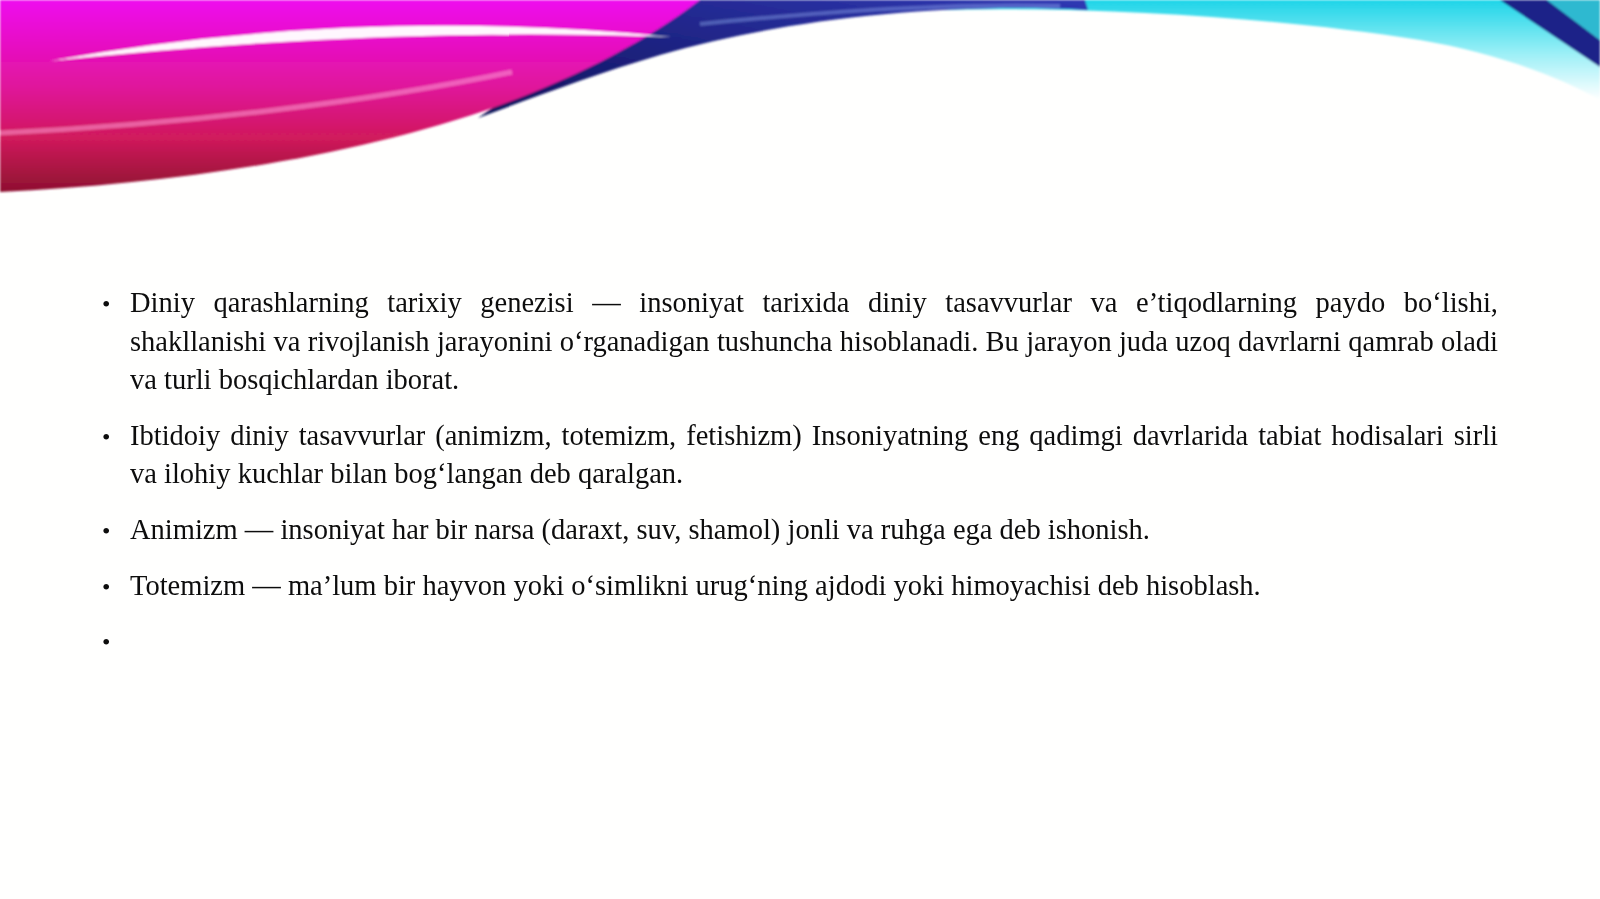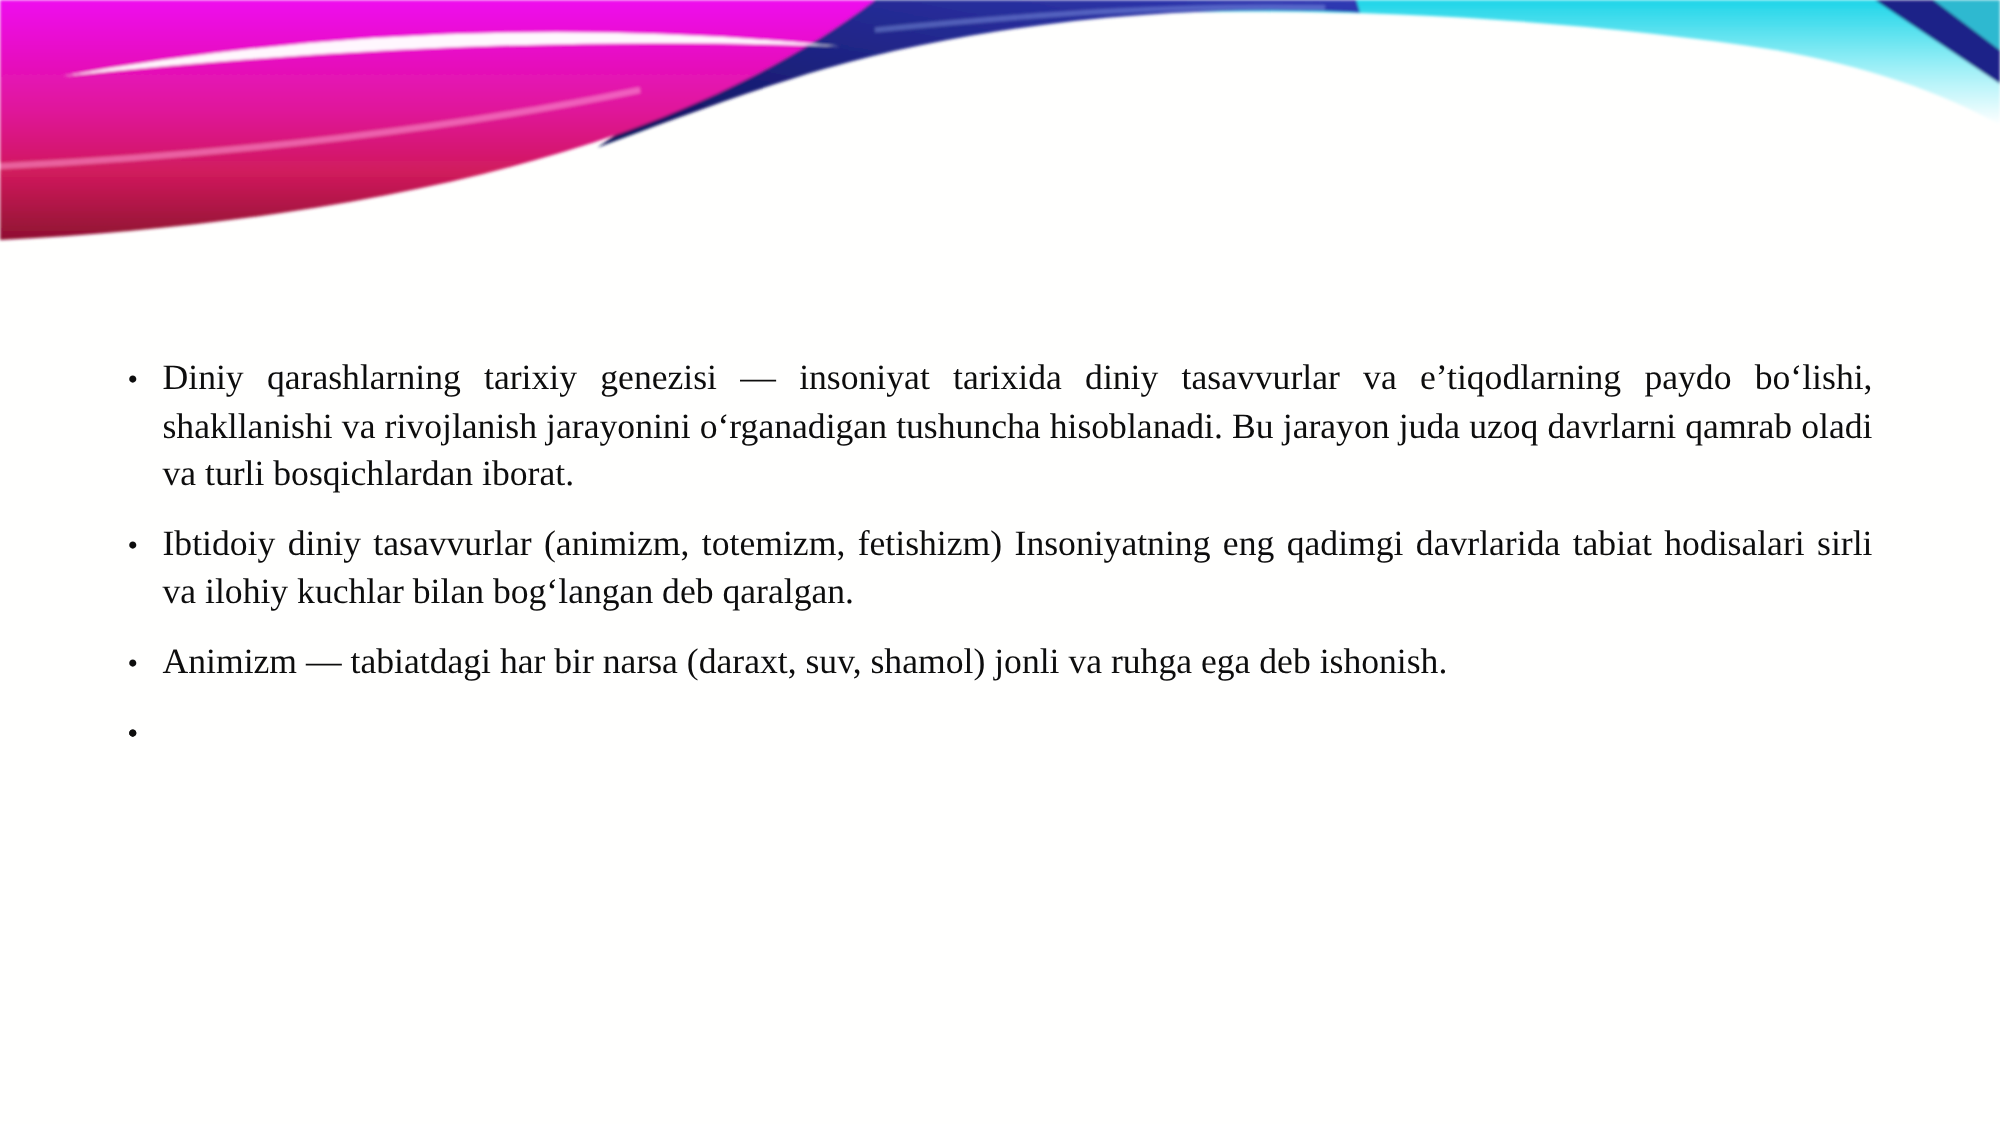--- a/index.html
+++ b/index.html
@@ -87,18 +87,18 @@
       <path d="M50,61 Q355,6 672,37 Q380,26 50,61 Z" opacity="0.97" fill="#ffffff"></path>
 
       <path d="M1500,0 L1547,0 L1600,40 L1600,67 Z" fill="#1d2188"></path>
       <path d="M1547,0 L1600,0 L1600,40 Z" fill="#2fb9d0"></path>
     </g>
   </svg>
 
   <ul class="bullets" id="bullet-list">
       <li><span class="marker">•</span><span class="bullet-text">Diniy qarashlarning tarixiy genezisi — insoniyat tarixida diniy tasavvurlar va e’tiqodlarning paydo bo‘lishi, shakllanishi va rivojlanish jarayonini o‘rganadigan tushuncha hisoblanadi. Bu jarayon juda uzoq davrlarni qamrab oladi va turli bosqichlardan iborat.</span></li>
       <li><span class="marker">•</span><span class="bullet-text">Ibtidoiy diniy tasavvurlar (animizm, totemizm, fetishizm) Insoniyatning eng qadimgi davrlarida tabiat hodisalari sirli va ilohiy kuchlar bilan bog‘langan deb qaralgan.</span></li>
-      <li><span class="marker">•</span><span class="bullet-text">Animizm — tabiatdagi har bir narsa (daraxt, suv, shamol) jonli va ruhga ega deb ishonish.</span></li>
-      <li><span class="marker">•</span></li>
+      <li><span class="marker">•</span><span class="bullet-text">Animizm — insoniyat har bir narsa (daraxt, suv, shamol) jonli va ruhga ega deb ishonish.</span></li>
+      <li><span class="marker">•</span><span class="bullet-text">Totemizm — ma’lum bir hayvon yoki o‘simlikni urug‘ning ajdodi yoki himoyachisi deb hisoblash.</span></li>
       <li><span class="marker">•</span></li>
     </ul>
 
 </div>
 
 </body></html>

